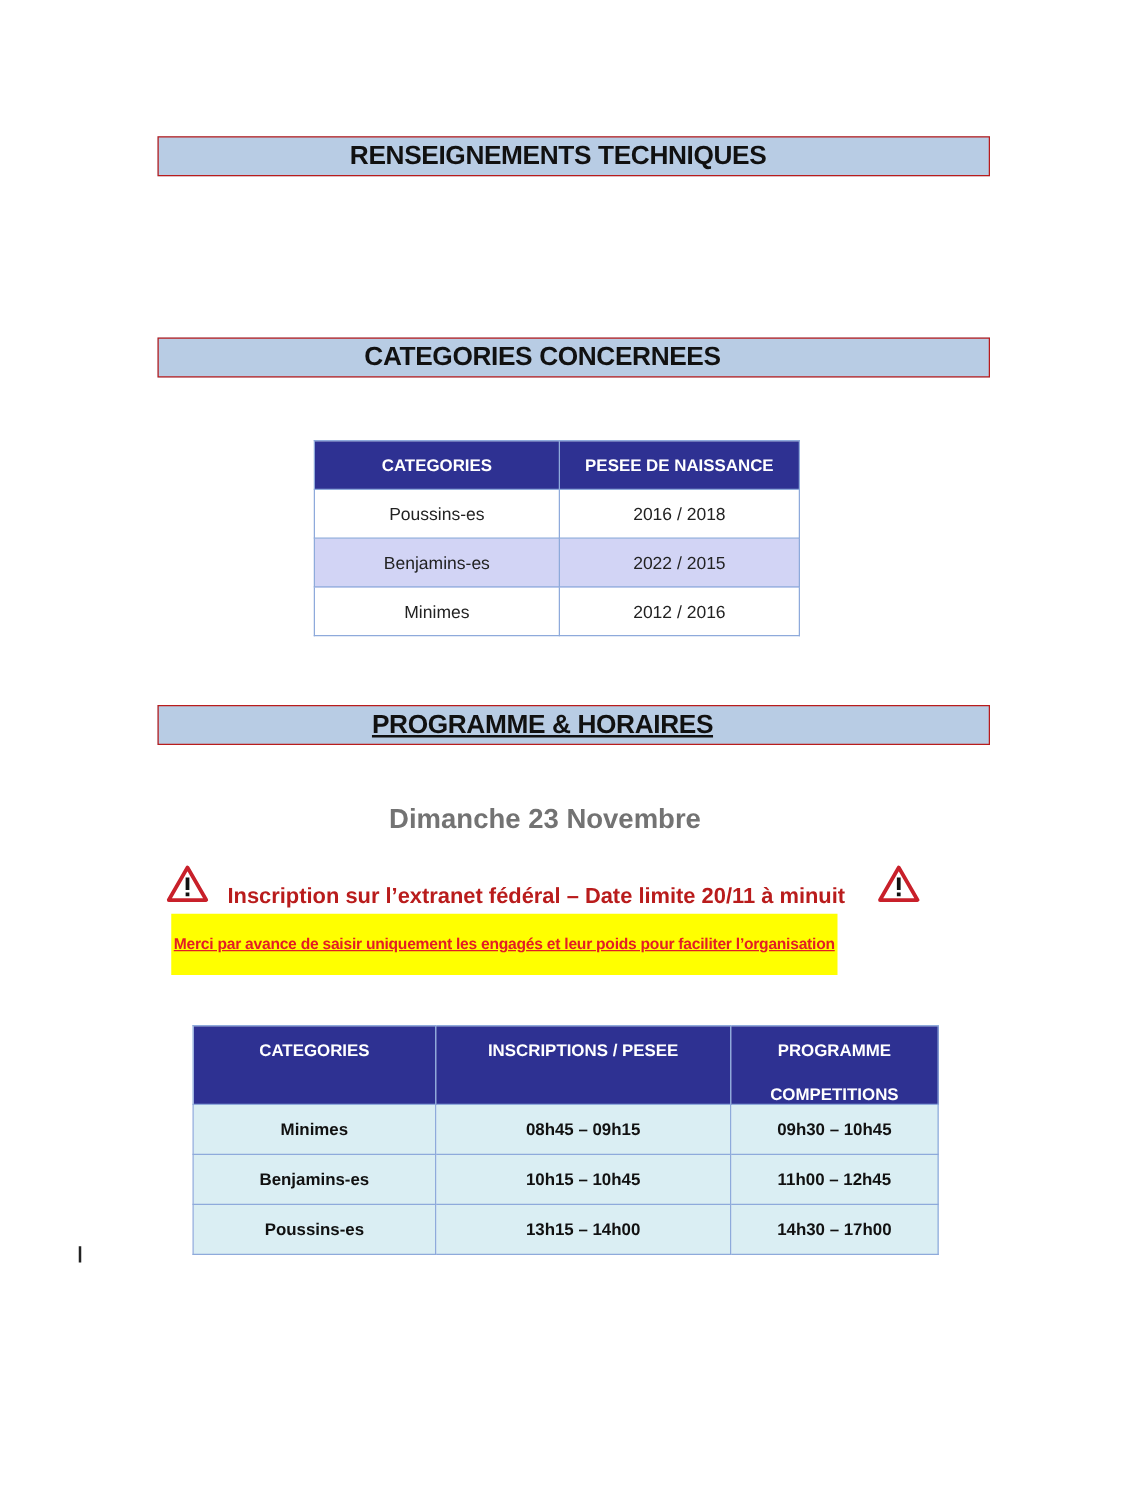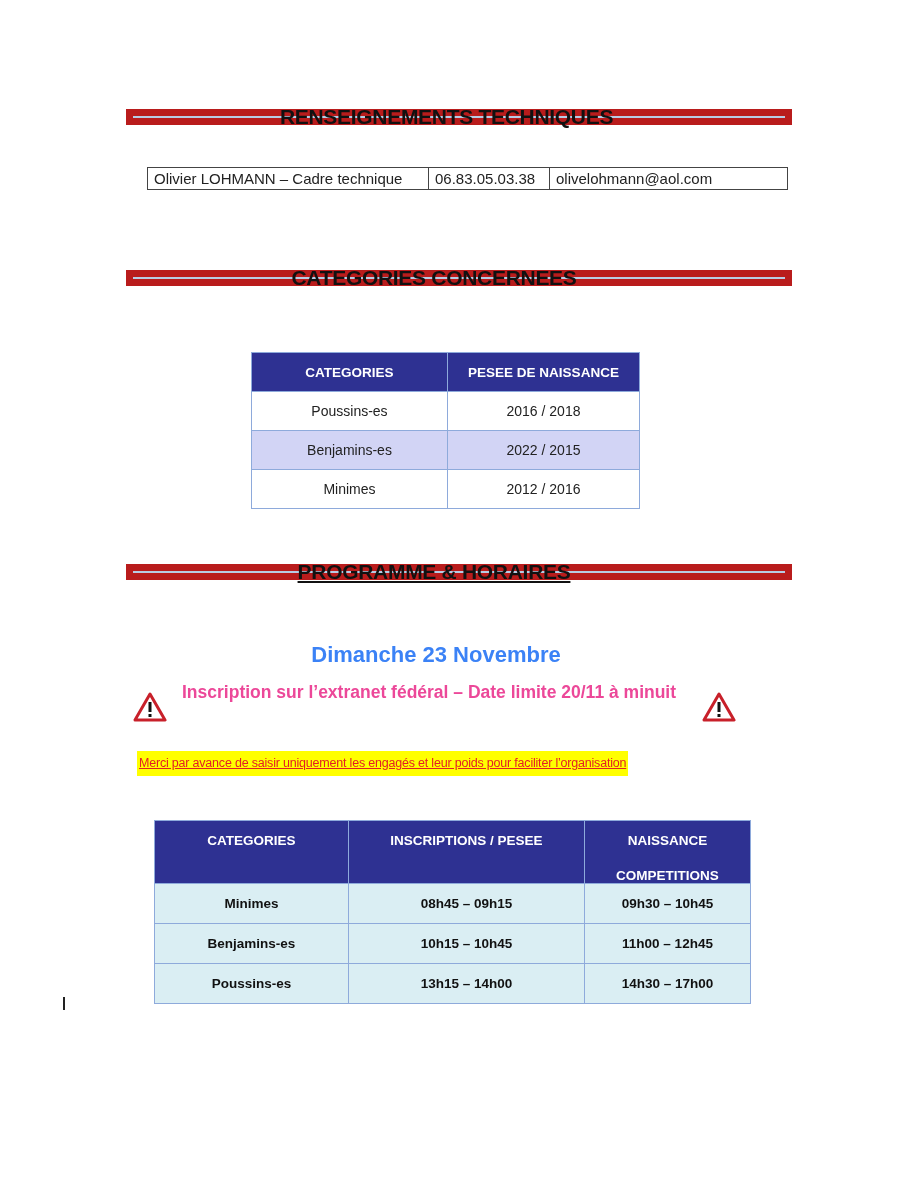--- a/index.html
+++ b/index.html
@@ -1,19 +1,19 @@
 <!DOCTYPE html>
 <html><head>
 <meta charset="utf-8">
 <style>
   html, body { margin: 0; padding: 0; background: #ffffff; }
   body { width: 899px; height: 1200px; position: relative; font-family: "Liberation Sans", sans-serif; color: #111; overflow: hidden; }
   .banner {
-    position: absolute; left: 126px; width: 666px; height: 16px;
-    background: #b8cce4; border: 7px solid #b91c1c;
+    position: absolute; left: 126px; width: 666px; height: 32px;
+    background: #b8cce4; border: 1px solid #b91c1c;
     box-sizing: border-box;
     display: flex; align-items: center; justify-content: center;
     font-weight: bold; font-size: 21px; color: #111; letter-spacing: -0.3px;
   }
   .banner span { display: inline-block; }
   #banner1 { top: 109px; }
   #banner1 span { margin-left: -25px; }
   #banner2 { top: 270px; }
   #banner2 span { margin-left: -50px; text-align: right; }
   #banner3 { top: 564px; }
@@ -26,27 +26,27 @@
   .contacts td.c2 { width: 108px; }
   .contacts td.c3 { width: 225px; }
 
   .cats { left: 251px; top: 352px; width: 389px; font-size: 14px; }
   .cats th, .cats td { border: 1px solid #8eaadb; text-align: center; }
   .cats th { background: #2e3192; color: #fff; height: 36px; font-weight: bold; font-size: 13.5px; }
   .cats td { height: 36px; color: #222; }
   .cats tr.alt td { background: #d2d4f5; }
   .cats .col1 { width: 193px; }
 
-  .date-title { position: absolute; top: 642px; left: 0; width: 872px; text-align: center; font-weight: bold; font-size: 22px; color: #3b82f6; }
+  .date-title { position: absolute; top: 642px; left: 0; width: 872px; text-align: center; font-weight: bold; font-size: 22px; color: #737373; }
 
-  .notice { position: absolute; top: 682px; left: 182px; font-size: 17.5px; font-weight: bold; color: #ec4899; white-space: nowrap; }
+  .notice { position: absolute; top: 706px; left: 182px; font-size: 17.5px; font-weight: bold; color: #b91c1c; white-space: nowrap; }
   .warn-icon { position: absolute; width: 34px; height: 32px; }
   #warn-left { left: 133px; top: 691px; }
   #warn-right { left: 702px; top: 691px; }
-  .sub-notice { position: absolute; top: 751px; left: 137px; background: #ffff00; color: #e31e24; font-weight: normal; font-size: 12.5px; text-decoration: underline; white-space: nowrap; padding: 4px 2px; line-height: 17px; letter-spacing: -0.2px; }
+  .sub-notice { position: absolute; top: 731px; left: 137px; background: #ffff00; color: #e31e24; font-weight: bold; font-size: 12.5px; text-decoration: underline; white-space: nowrap; padding: 16px 2px; line-height: 17px; letter-spacing: -0.2px; }
 
   .sched { left: 154px; top: 820px; width: 597px; font-size: 13.5px; }
   .sched th, .sched td { border: 1px solid #8eaadb; text-align: center; }
   .sched th { background: #2e3192; color: #fff; font-weight: bold; vertical-align: top; height: 57px; padding: 0; font-size: 13.5px; }
   .sched th .l1 { display: block; margin-top: 12px; }
   .sched th .l2 { display: block; margin-top: 20px; }
   .sched td { background: #daeef3; font-weight: bold; height: 37px; color: #111; }
   .sched .col1 { width: 193px; }
   .sched .col2 { width: 235px; }
 
@@ -54,25 +54,20 @@
 </style>
 </head>
 <body>
 
 <div class="banner" id="banner1">
   <span>RENSEIGNEMENTS TECHNIQUES</span>
 </div>
 
 <table class="contacts">
   <tbody>
-      <tr>
-    <td class="c1">Olivier LOHMANN – Cadre technique</td>
-    <td class="c2">06.83.05.03.38</td>
-    <td class="c3">olivelohmann@aol.com</td>
-  </tr>
 </tbody>
   </table>
 
 <div class="banner" id="banner2">
   <span>CATEGORIES CONCERNEES</span>
 </div>
 
 <table class="cats">
   <tbody>
       <tr>
@@ -116,21 +111,21 @@
 <table class="sched">
   <tbody>
       <tr>
     <th class="col1">
           <span class="l1">CATEGORIES</span>
         </th>
     <th class="col2">
           <span class="l1">INSCRIPTIONS / PESEE</span>
         </th>
     <th>
-      <span class="l1">NAISSANCE</span>
+      <span class="l1">PROGRAMME</span>
       <span class="l2">COMPETITIONS</span>
     </th>
   </tr>
   <tr>
     <td>Minimes</td>
     <td>08h45 – 09h15</td>
     <td>09h30 – 10h45</td>
   </tr>
   <tr>
     <td>Benjamins-es</td>

